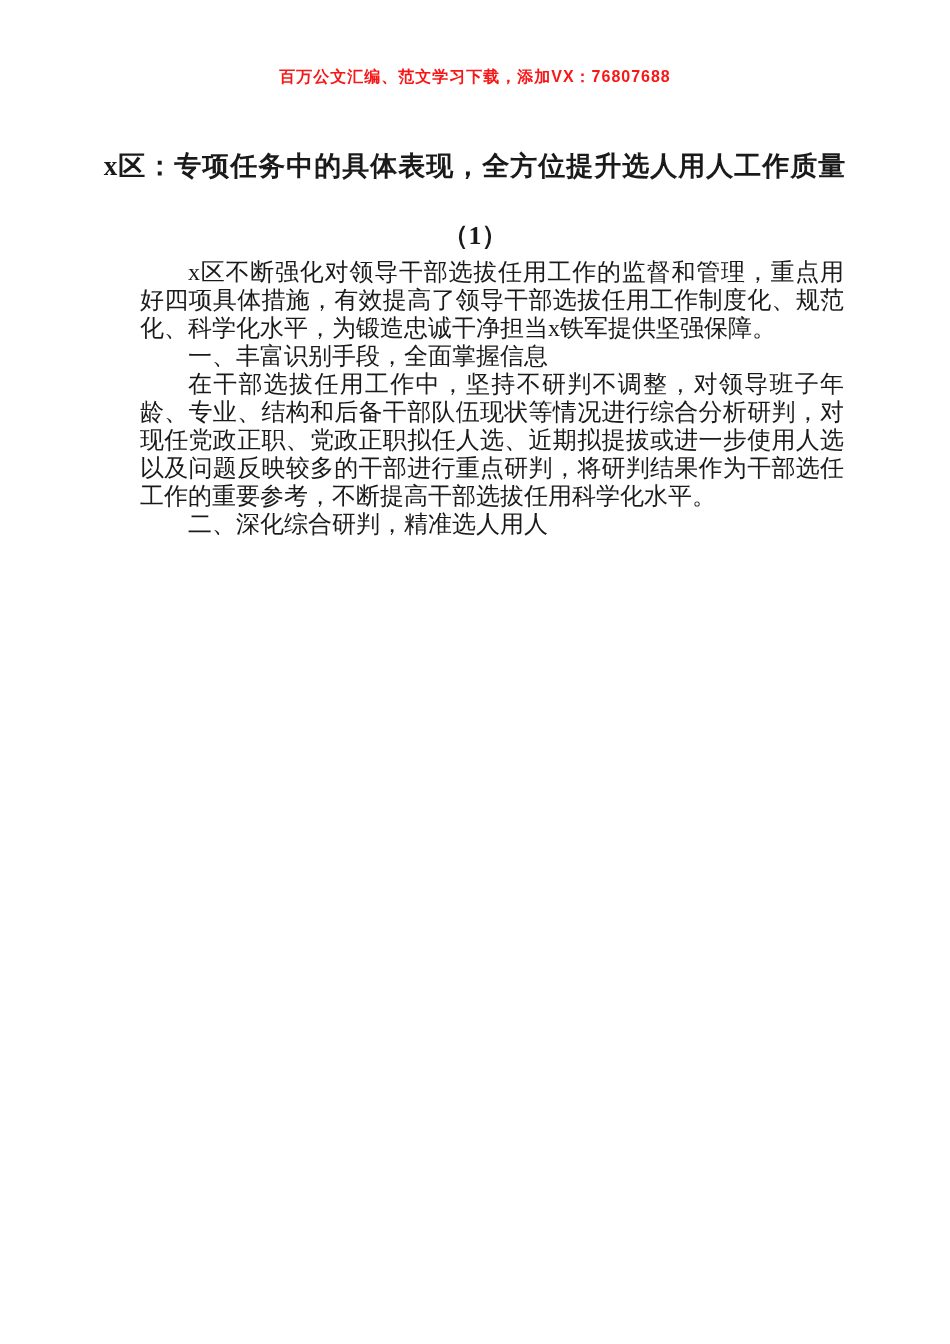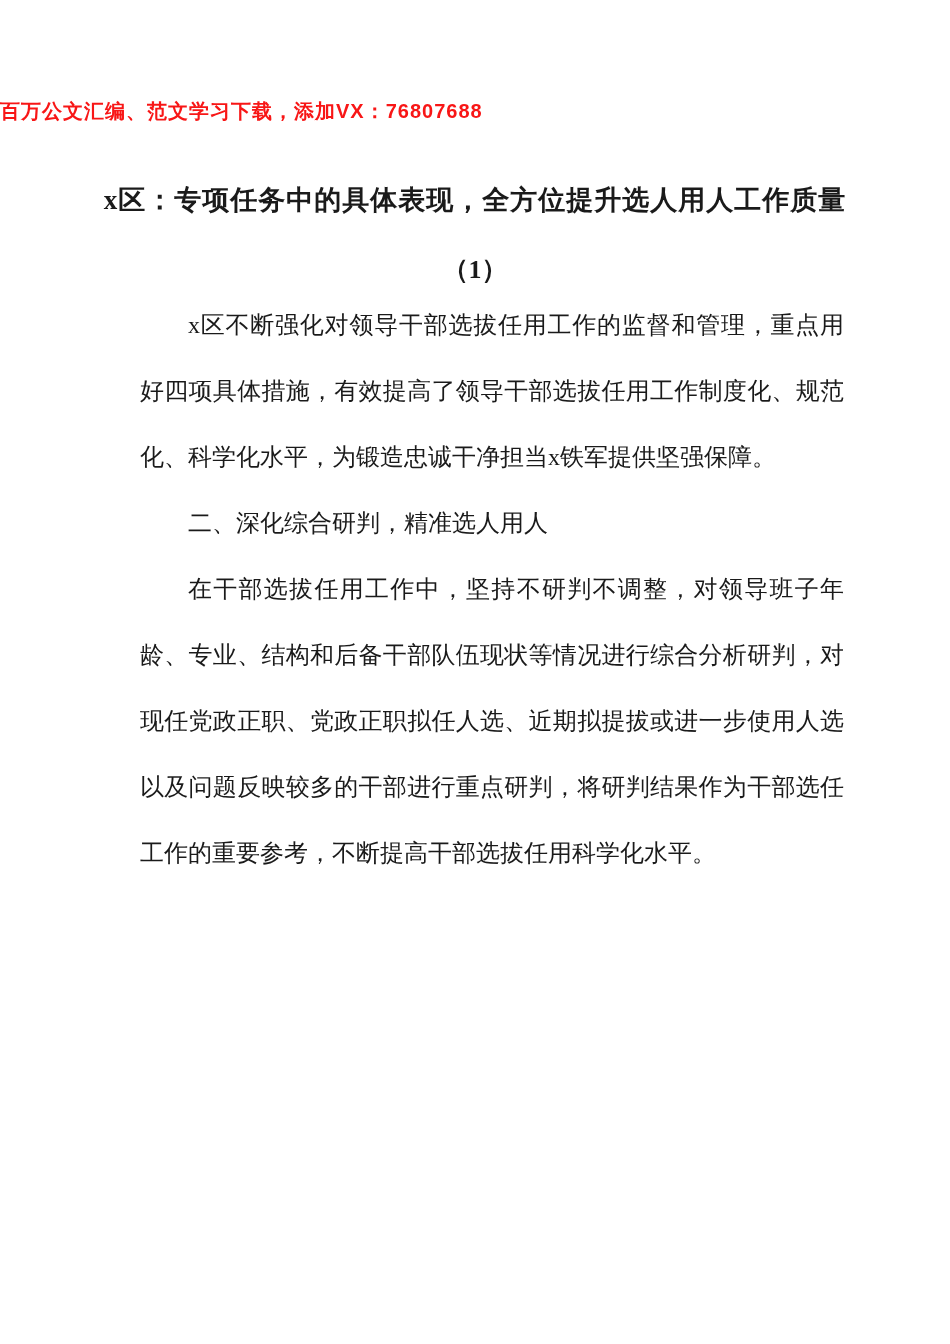--- a/index.html
+++ b/index.html
@@ -11,24 +11,24 @@
     position: relative;
     width: 950px;
     height: 1344px;
     margin: 0 auto;
     background: #ffffff;
     overflow: hidden;
     font-family: "Liberation Serif", "DejaVu Serif", serif;
     color: #1a1a1a;
   }
   .promo {
-    padding-top: 96px;
-    text-align: left;
+    padding-top: 62px;
+    text-align: center;
     font-family: "Liberation Sans", "DejaVu Sans", sans-serif;
-    font-size: 20px;
+    font-size: 16px;
     line-height: 30px;
     font-weight: 700;
     color: #f81616;
     letter-spacing: 1px;
   }
   .doc-title {
     margin-top: 52px;
     text-align: center;
     font-size: 27px;
     line-height: 44px;
@@ -39,21 +39,21 @@
     margin-top: 26px;
     text-align: center;
     font-size: 26px;
     line-height: 44px;
     font-weight: 600;
   }
   .content {
     margin: 0;
     padding: 0 106px 0 140px;
     font-size: 24px;
-    line-height: 66px;
+    line-height: 28px;
     text-align: justify;
     text-justify: inter-ideograph;
   }
   .content p {
     margin: 0;
     padding: 0;
     text-indent: 2em;
   }
 </style>
 </head>
@@ -61,16 +61,17 @@
 
 <div class="page">
   <div class="promo">百万公文汇编、范文学习下载，添加VX：76807688</div>
 
   <div class="doc-title">x区：专项任务中的具体表现，全方位提升选人用人工作质量</div>
 
   <div class="doc-subtitle">（1）</div>
 
   <div class="content">
     <p>x区不断强化对领导干部选拔任用工作的监督和管理，重点用好四项具体措施，有效提高了领导干部选拔任用工作制度化、规范化、科学化水平，为锻造忠诚干净担当x铁军提供坚强保障。</p>
+    <p>一、丰富识别手段，全面掌握信息</p>
+    <p>在干部选拔任用工作中，坚持不研判不调整，对领导班子年龄、专业、结构和后备干部队伍现状等情况进行综合分析研判，对现任党政正职、党政正职拟任人选、近期拟提拔或进一步使用人选以及问题反映较多的干部进行重点研判，将研判结果作为干部选任工作的重要参考，不断提高干部选拔任用科学化水平。</p>
     <p>二、深化综合研判，精准选人用人</p>
-    <p>在干部选拔任用工作中，坚持不研判不调整，对领导班子年龄、专业、结构和后备干部队伍现状等情况进行综合分析研判，对现任党政正职、党政正职拟任人选、近期拟提拔或进一步使用人选以及问题反映较多的干部进行重点研判，将研判结果作为干部选任工作的重要参考，不断提高干部选拔任用科学化水平。</p>
   </div>
 </div>
 
 </body></html>

